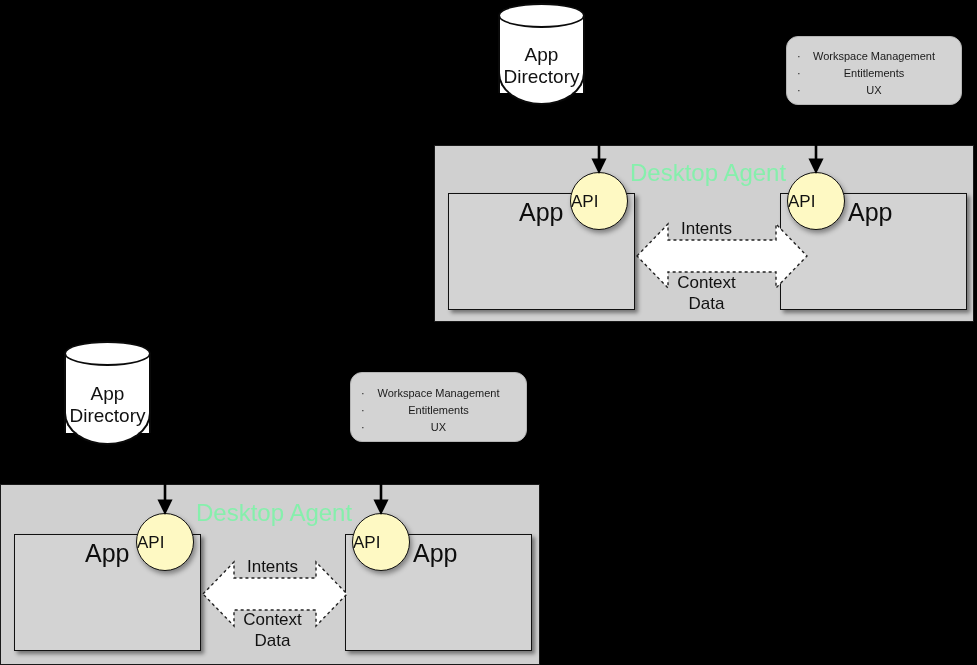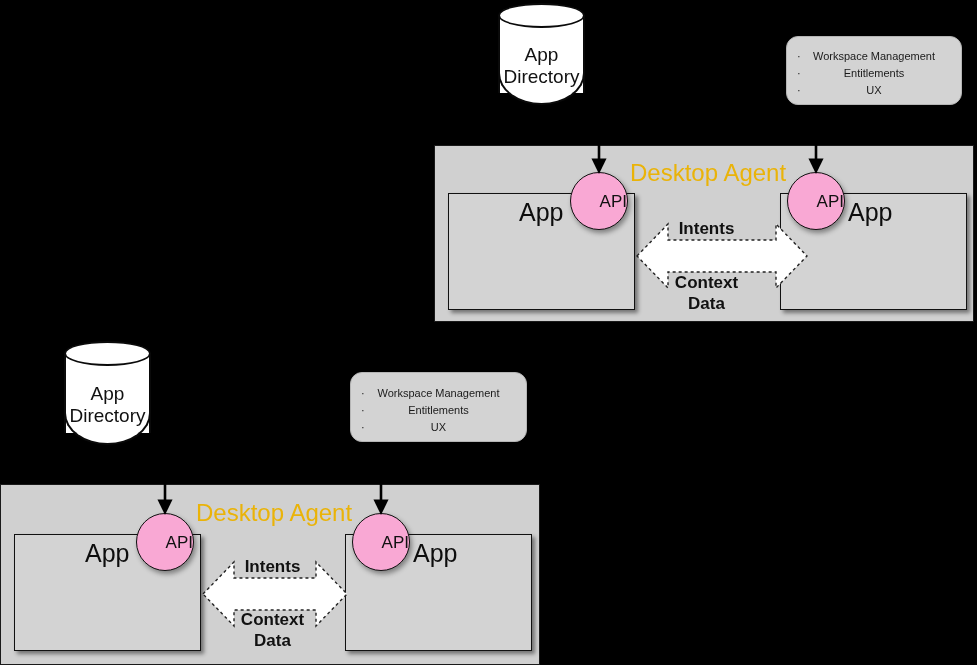--- a/index.html
+++ b/index.html
@@ -27,21 +27,21 @@
   
   .agent-container {
     position: absolute;
     background: #d0d0d0;
     border: 1px solid #1a1a1a;
     box-sizing: border-box;
   }
   .agent-title {
     position: absolute;
     font-size: 24px;
-    color: #eab308;
+    color: #86efac;
     white-space: nowrap;
     letter-spacing: 0px;
     text-align: center;
   }
 
   
   .app-box {
     position: absolute;
     background: #d3d3d3;
     border: 1.5px solid #111111;
@@ -51,28 +51,28 @@
   .app-label {
     position: absolute;
     font-size: 25px;
     color: #0d0d0d;
     white-space: nowrap;
   }
 
   
   .api-circle {
     position: absolute;
-    background: #f9a8d4;
+    background: #fef9c3;
     border: 1.6px solid #101010;
     border-radius: 50%;
     box-sizing: border-box;
     box-shadow: 2px 3px 5px rgba(0,0,0,0.40);
     display: flex;
     align-items: center;
-    justify-content: flex-end;
+    justify-content: flex-start;
   }
   .api-circle span {
     font-size: 17px;
     color: #111111;
     line-height: 1;
   }
 
   
   .cylinder {
     position: absolute;
@@ -153,21 +153,20 @@
   }
 
   
   .flow-label {
     position: absolute;
     text-align: center;
     font-size: 17px;
     color: #111111;
     line-height: 1.25;
     white-space: nowrap;
-    font-weight: bold;
   }
 </style>
 </head>
 <body>
 
 <div id="canvas">
 
   <div class="diagram" style="left:0px; top:0px; width:977px; height:330px;">
 
     <div class="cylinder" style="left:498px; top:3px; width:87px; height:102px;">

